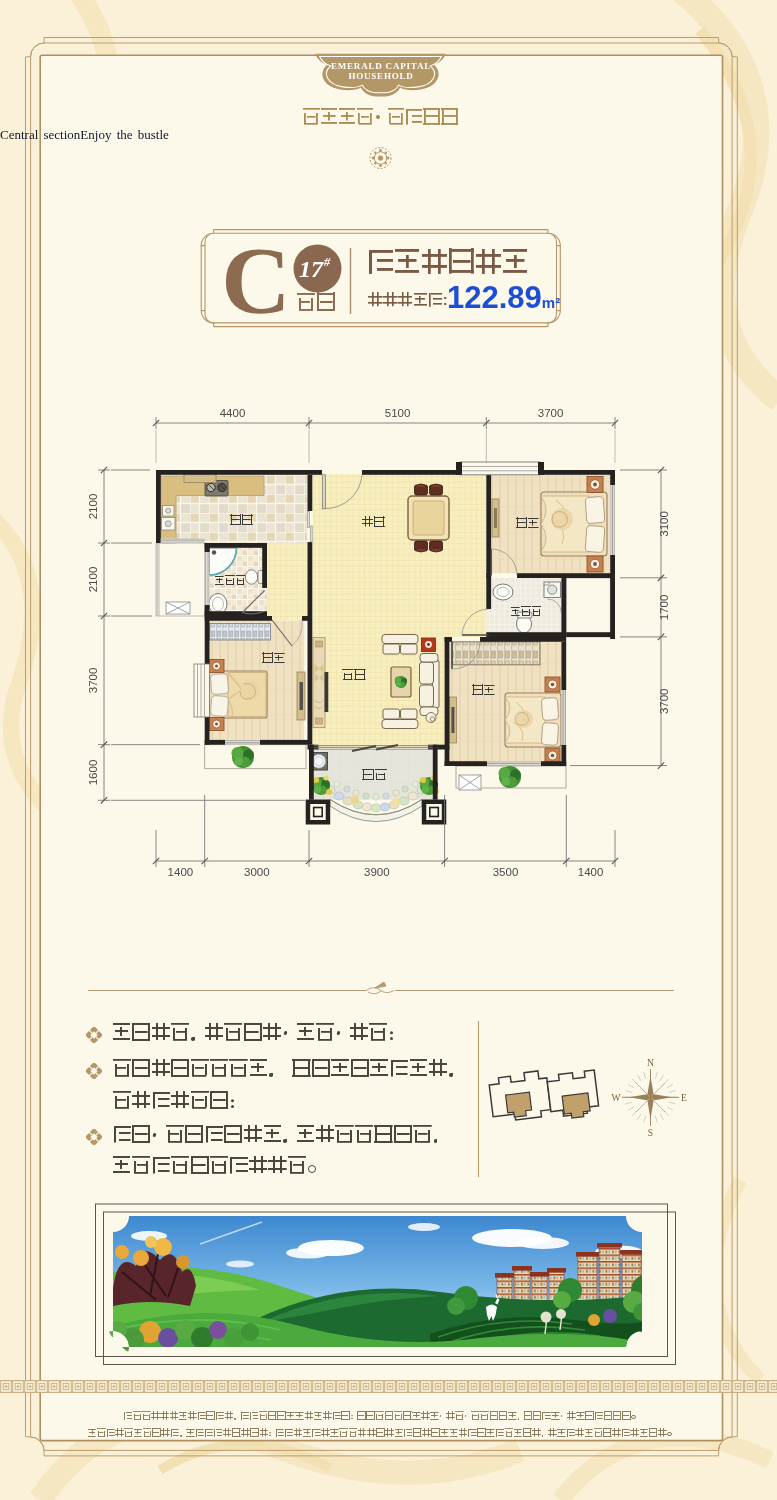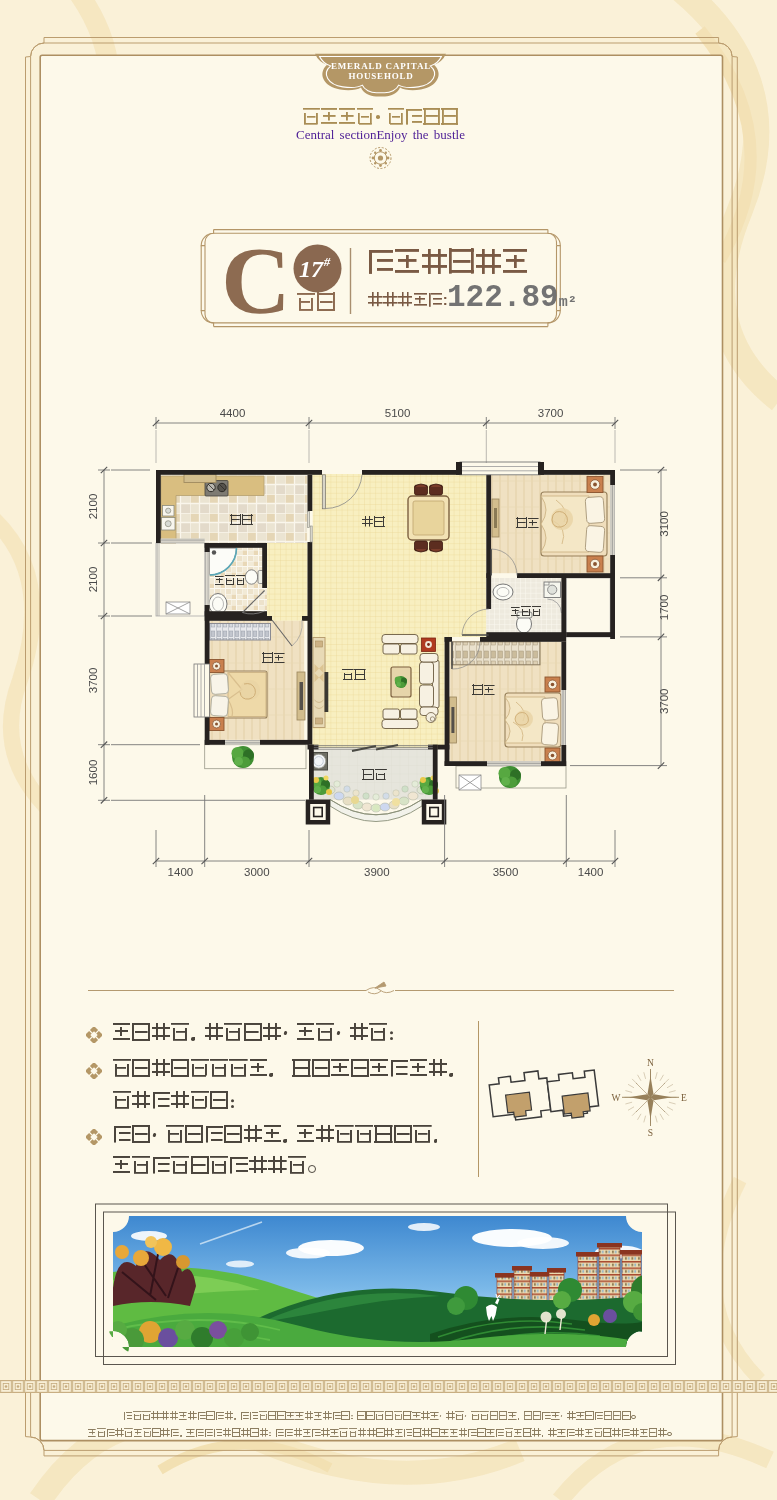--- a/index.html
+++ b/index.html
@@ -76,21 +76,21 @@
 <path d="M88,990.5 H366 M395,990.5 H674" stroke="#b49a70" stroke-width="1.1" fill="none"></path>
 <g stroke="#b49a70" fill="none" stroke-width="0.9">
  <path d="M366,990.5 Q374,985 380,990 Q386,995 394,990.5"></path>
  <path d="M368,992 Q375,996 381,991"></path>
  <path d="M375,988 L384,982 L386,986 Z" fill="#b49a70"></path>
 </g>
 </svg>
 
 <div class="abs" style="left:0;top:61px;width:762px;text-align:center;color:#fff;font-family:'Liberation Serif',serif;font-weight:bold;font-size:9px;letter-spacing:0.8px;line-height:10px">EMERALD CAPITAL<br>HOUSEHOLD</div>
 <div class="abs" style="left:0;top:107px;width:761px;text-align:center;--c:#a98d55;font-size:18px;font-weight:bold;letter-spacing:1px"><i class="hz p3"></i><i class="hz p0"></i><i class="hz p0"></i><i class="hz p3"></i><i class="hp hpm"></i><i class="hz p3"></i><i class="hz p2"></i><i class="hz p1"></i><i class="hz p1"></i></div>
-<div class="abs" style="left:0;top:127px;width:761px;text-align:center;color:#4c1d95;font-family:'Liberation Serif',serif;font-size:13px;word-spacing:2px">Central sectionEnjoy the bustle</div>
+<div class="abs" style="left:0;top:127px;width:761px;text-align:left;color:#0f172a;font-family:'Liberation Serif',serif;font-size:13px;word-spacing:2px">Central sectionEnjoy the bustle</div>
 
 <svg class="abs" style="left:195px;top:228px" width="380" height="110" viewBox="195 228 380 110">
 <g fill="none" stroke="#b49668" stroke-width="1.1">
  <path d="M213.6,229.6 H547.9 M213.6,233.3 H547.9"></path>
  <path d="M213.6,326.6 H547.9 M213.6,322.9 H547.9"></path>
  <path d="M201.2,245.6 V310.6 M205,245.6 V310.6"></path>
  <path d="M560.3,245.6 V310.6 M556.5,245.6 V310.6"></path>
  <path d="M213.6,229.6 V233.3 A12.4,12.4 0 0 0 201.2,245.6 L205,245.6"></path>
  <path d="M213.6,233.3 A8.6,8.6 0 0 0 205,241.9 V245.6"></path>
  <path d="M547.9,229.6 V233.3 A12.4,12.4 0 0 1 560.3,245.6 L556.5,245.6"></path>
@@ -102,21 +102,21 @@
  <line x1="350.5" y1="248" x2="350.5" y2="314" stroke="#a98f6f" stroke-width="1.4"></line>
 </g>
 <text x="256" y="313" text-anchor="middle" font-family="Liberation Serif" font-size="96" font-weight="bold" fill="#8d6b51">C</text>
 <circle cx="317.5" cy="268.5" r="24" fill="#8a6850"></circle>
 <text x="311" y="277" text-anchor="middle" font-family="Liberation Serif" font-style="italic" font-weight="bold" font-size="24" fill="#fff">17</text>
 <text x="327" y="266" text-anchor="middle" font-family="Liberation Serif" font-style="italic" font-weight="bold" font-size="13" fill="#fff">#</text>
 </svg>
 <div class="abs" style="left:296px;top:291px;--c:#8d6b51;font-size:20px;font-weight:bold"><i class="hz p3"></i><i class="hz p1"></i></div>
 <div class="abs" style="left:367px;top:247px;--c:#7a5a44;font-size:27px;font-weight:bold;letter-spacing:1.5px"><i class="hz p2"></i><i class="hz p0"></i><i class="hz p4"></i><i class="hz p1"></i><i class="hz p4"></i><i class="hz p0"></i></div>
 <div class="abs" style="left:368px;top:291px;--c:#7a5a44;font-size:15px;font-weight:bold"><i class="hz p4"></i><i class="hz p4"></i><i class="hz p4"></i><i class="hz p0"></i><i class="hz p2"></i><span style="color:#7a5a44;font-weight:bold">:</span></div>
-<div class="abs" style="left:447px;top:280px;color:#737373;font-family:Liberation Mono, monospace;font-size:31px;font-weight:bold">122.89<span style="font-size:15px">m²</span></div>
+<div class="abs" style="left:447px;top:280px;color:#1d4ed8;font-family:Liberation Sans, sans-serif;font-size:31px;font-weight:bold">122.89<span style="font-size:15px">m²</span></div>
 
 <svg class="abs" style="left:75px;top:385px" width="620" height="505" viewBox="75 385 620 505">
     <defs>
 <pattern id="tile" width="5.6" height="5.6" patternUnits="userSpaceOnUse">
         <rect width="5.6" height="5.6" fill="#f8efc0"></rect>
         <path d="M0,0 H5.6 M0,0 V5.6" stroke="#e8d795" stroke-width="0.7"></path>
       </pattern>
 <pattern id="kit" width="19" height="19" patternUnits="userSpaceOnUse">
         <rect width="19" height="19" fill="#ebe4d2"></rect>
         <rect width="9.5" height="9.5" fill="#e4d4b2" opacity="0.85"></rect>

